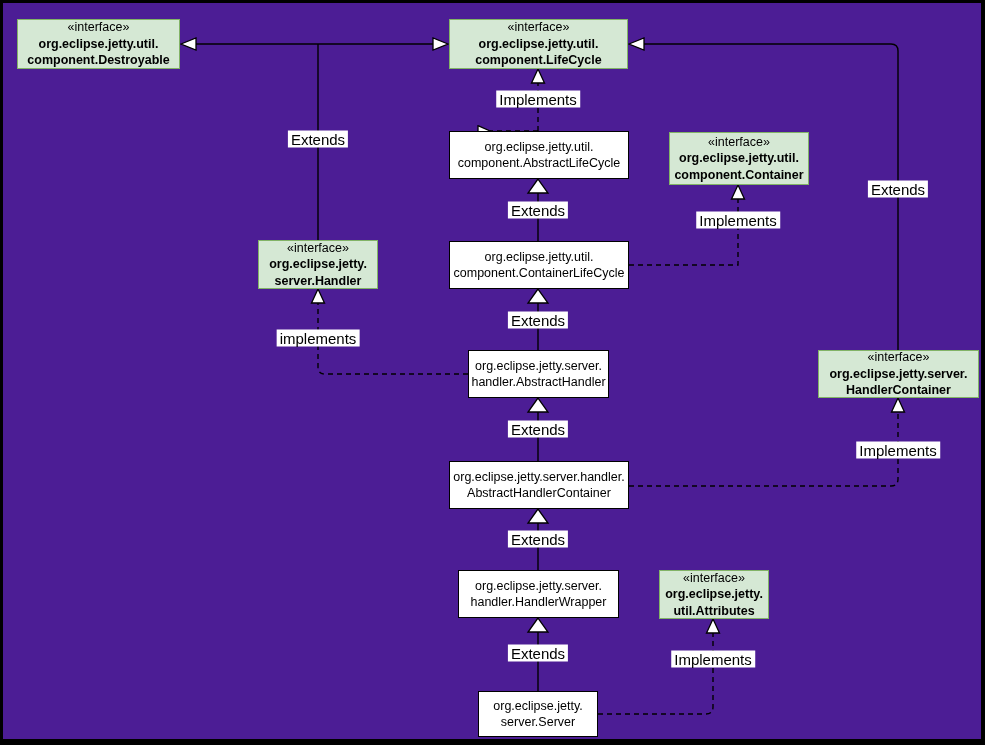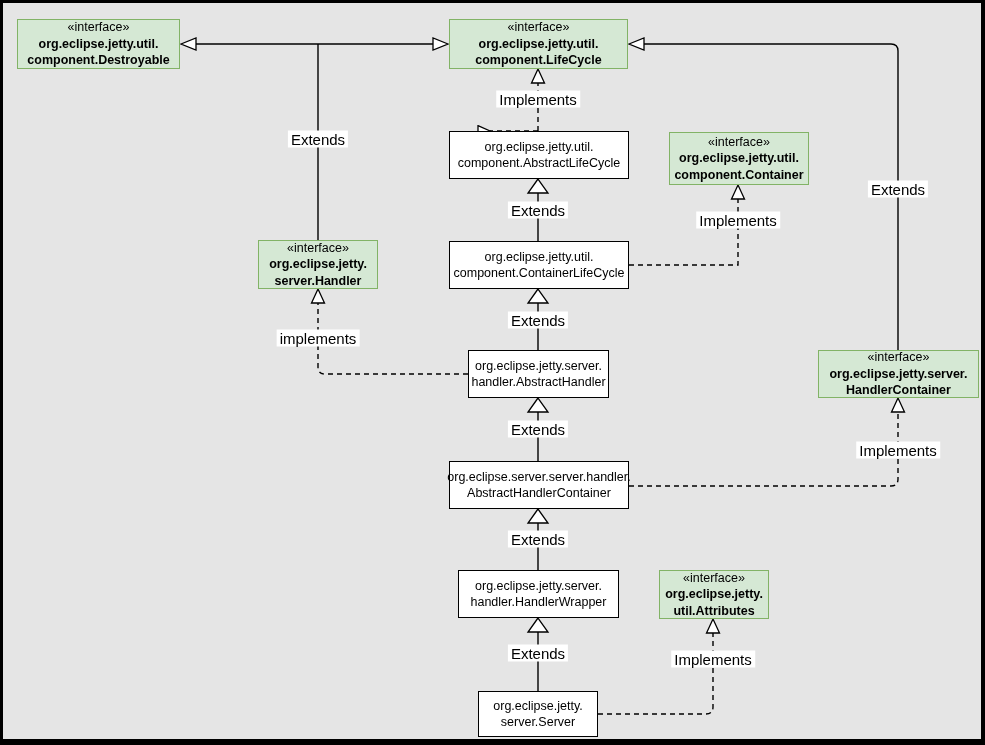--- a/index.html
+++ b/index.html
@@ -4,21 +4,21 @@
 <style>
   html, body {
     margin: 0;
     padding: 0;
     background: #ffffff;
   }
   #canvas {
     position: relative;
     width: 985px;
     height: 745px;
-    background: #e5e5e5;
+    background: #4c1d95;
     box-sizing: border-box;
     border: 1px solid #000000;
     border-bottom-width: 6px;
     border-right-width: 4px;
     border-left-width: 3px;
     border-top-width: 3px;
     overflow: hidden;
     font-family: "Liberation Sans", sans-serif;
   }
   #edges {
@@ -201,21 +201,21 @@
 handler.AbstractHandler</span>
   </div>
 
   <div class="node iface" style="left:815px; top:347px; width:161px; height:48px;">
     <span class="stereo">«interface»</span>
     <span class="name">org.eclipse.jetty.server.
 HandlerContainer</span>
   </div>
 
   <div class="node" style="left:446px; top:458px; width:180px; height:48px;">
-    <span class="name">org.eclipse.server.server.handler.
+    <span class="name">org.eclipse.jetty.server.handler.
 AbstractHandlerContainer</span>
   </div>
 
   <div class="node" style="left:455px; top:567px; width:161px; height:48px;">
     <span class="name">org.eclipse.jetty.server.
 handler.HandlerWrapper</span>
   </div>
 
   <div class="node iface" style="left:656px; top:567px; width:110px; height:49px;">
     <span class="stereo">«interface»</span>

